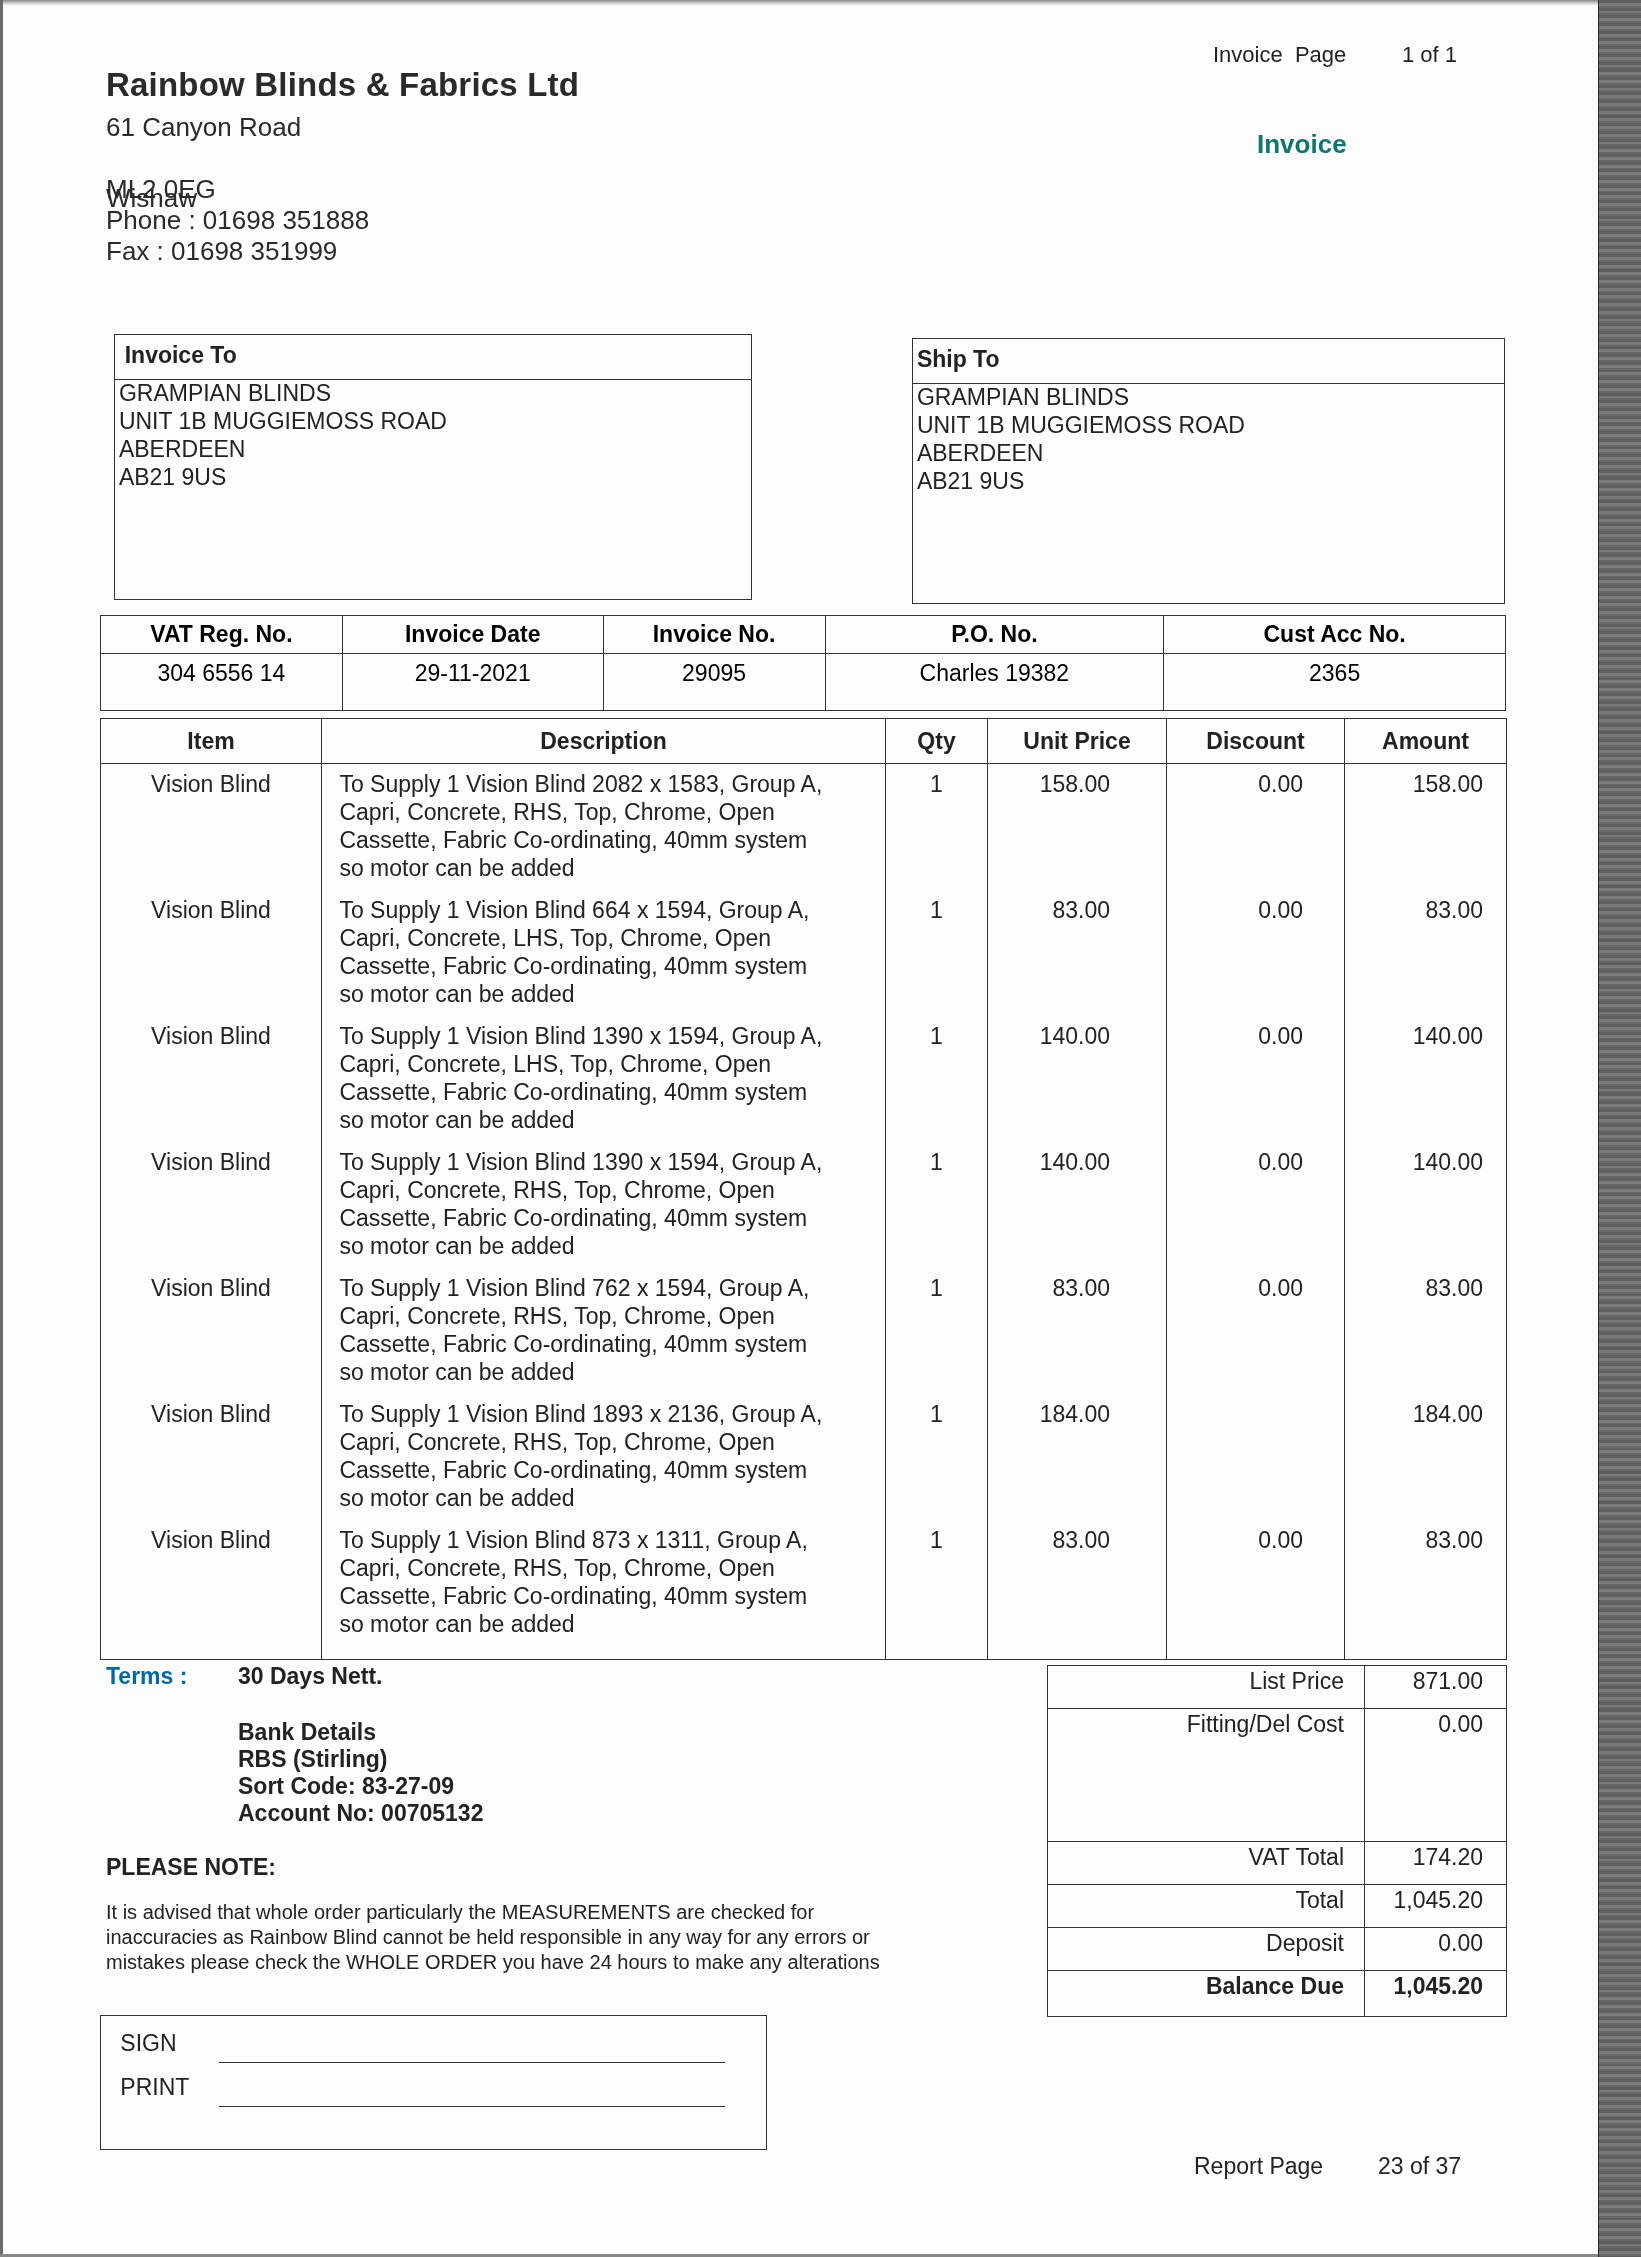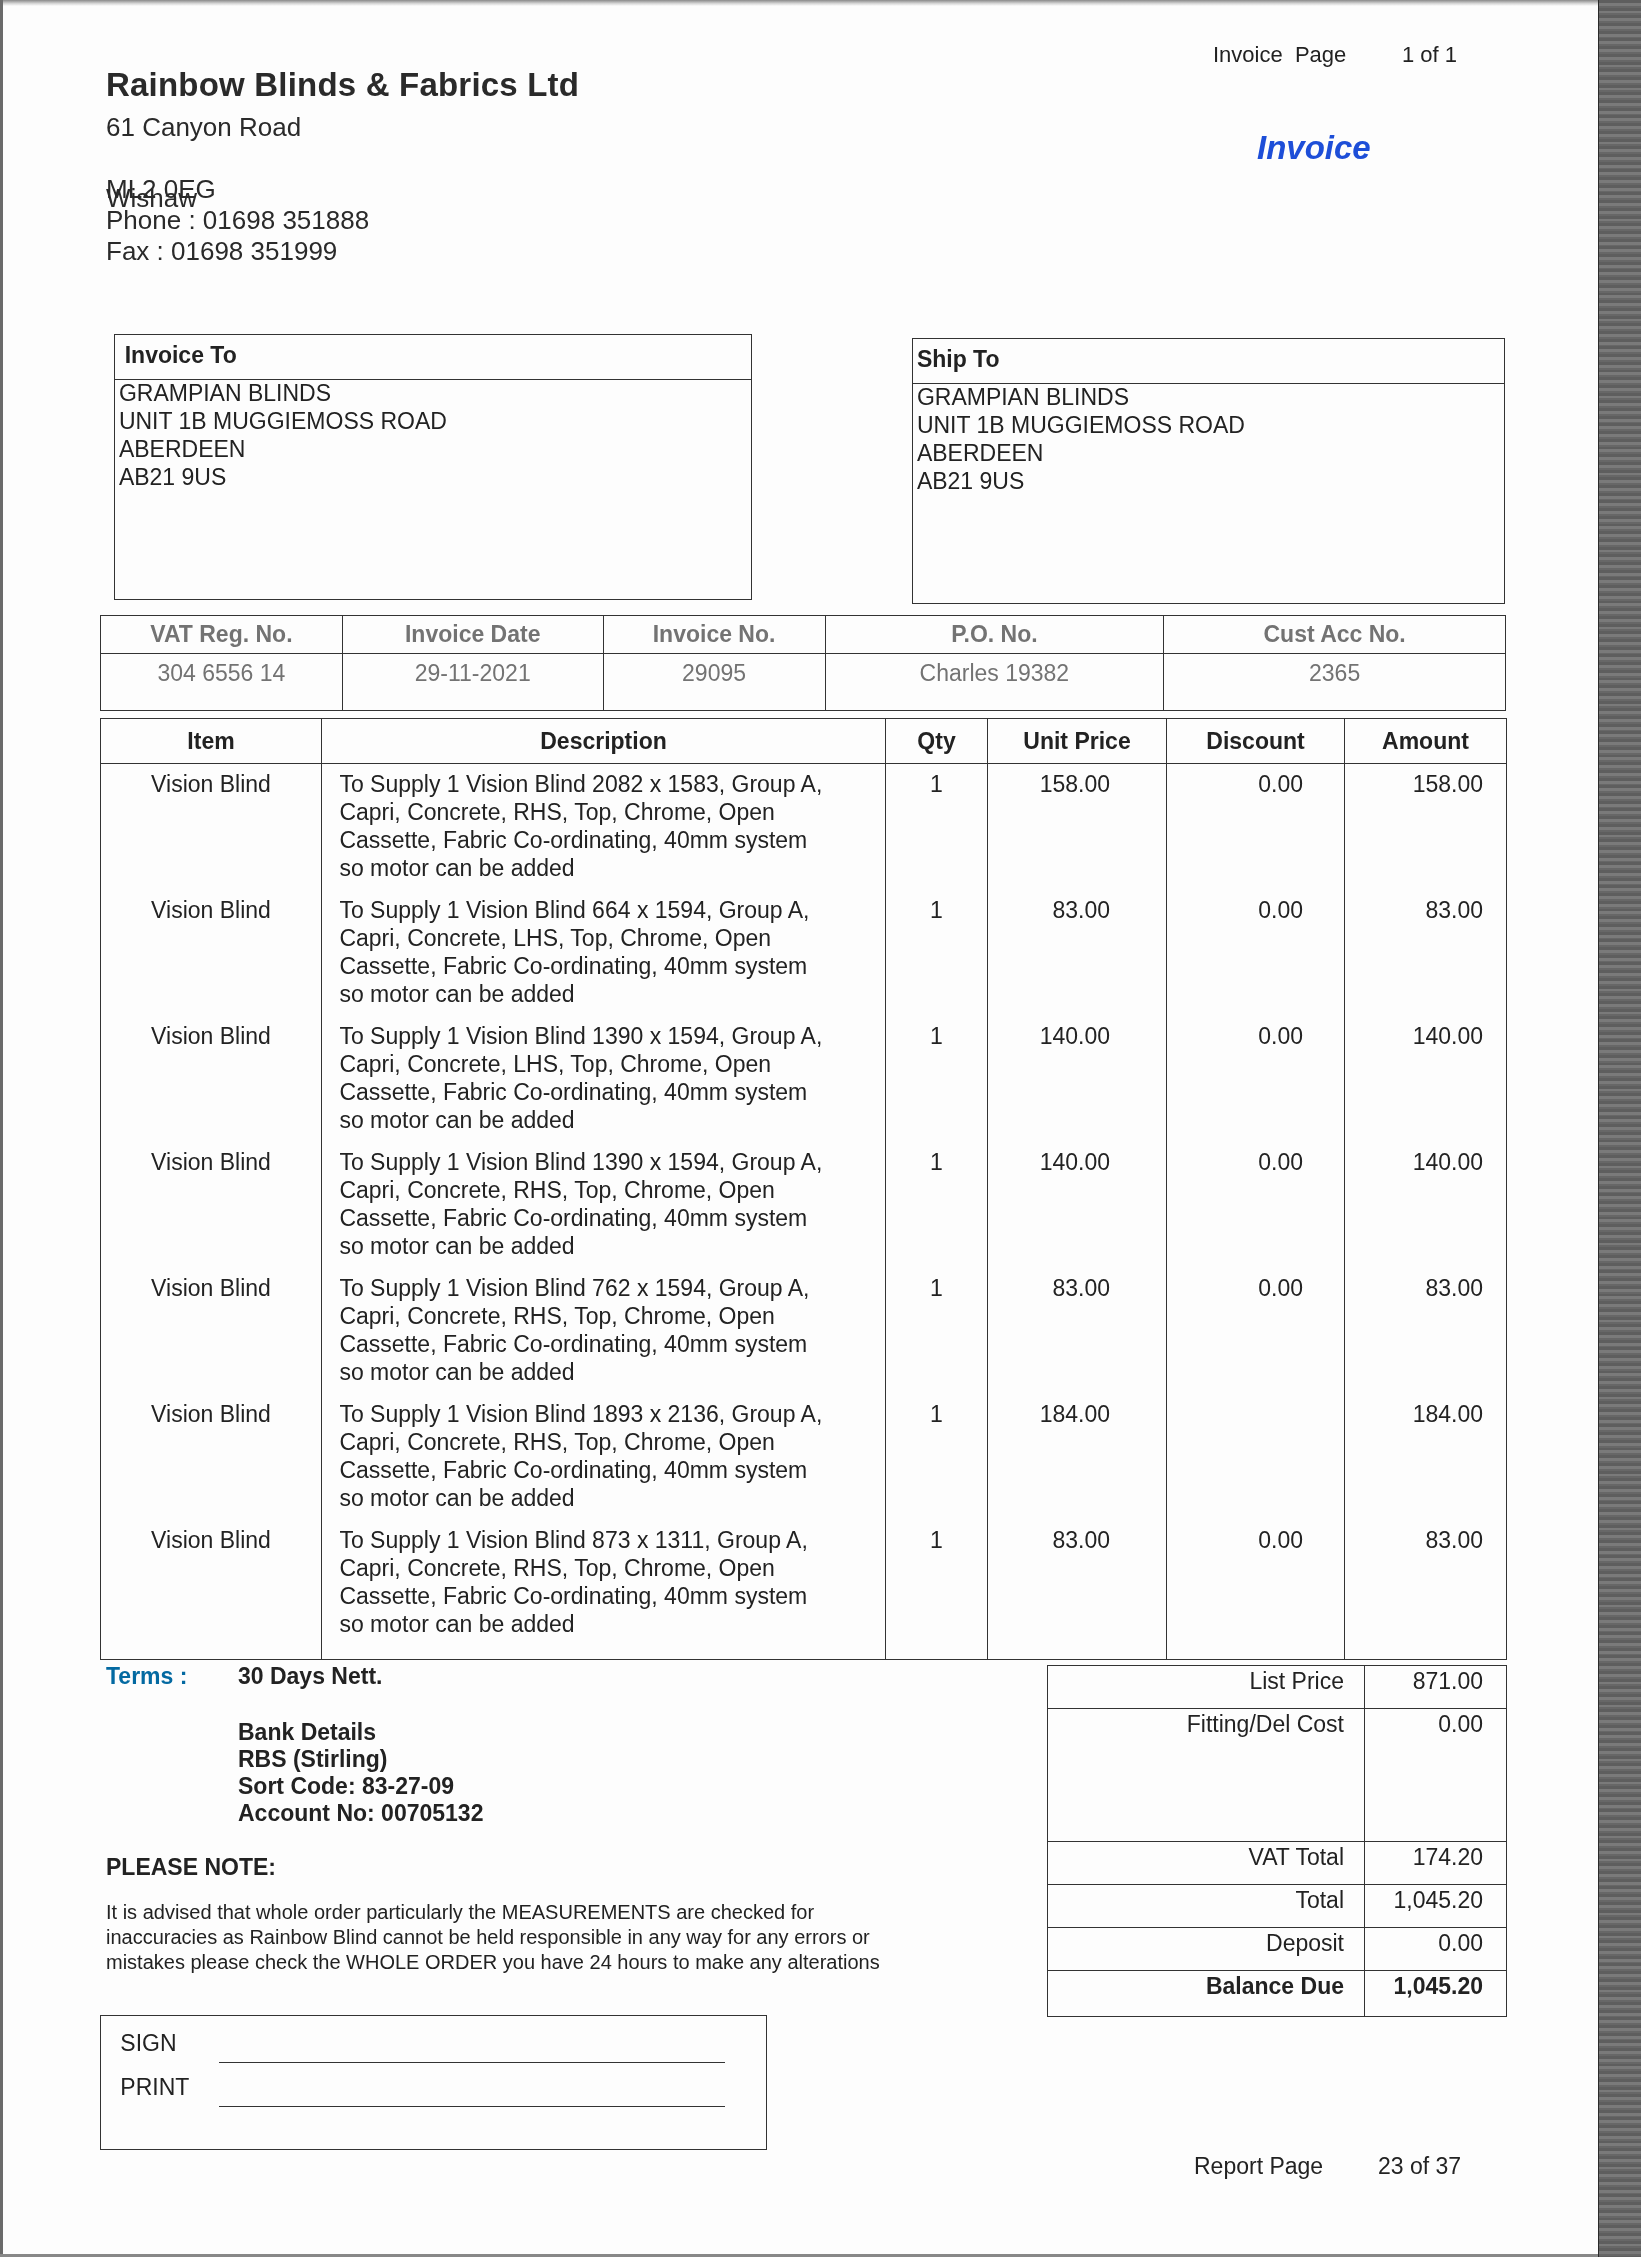--- a/index.html
+++ b/index.html
@@ -19,31 +19,31 @@
   .scan-right {
     position:absolute; left:1598px; top:0; width:43px; height:2257px;
     background:repeating-linear-gradient(to bottom, #5e5e5e 0px, #5e5e5e 2.9px, #7a7a7a 2.9px, #7a7a7a 5.8px, #676767 5.8px, #676767 7.7px);
     border-left:1.9px solid #2a2a2a;
   }
 
   .company-name { left:106px; top:66px; font-size:33px; font-weight:bold; color:#2a2a2a; letter-spacing:0.2px; }
   .company-line { left:106px; font-size:26px; color:#2a2a2a; }
 
   .page-info { top:42px; font-size:22px; color:#222; }
-  .doc-title { left:1257px; top:129px; font-size:33px; font-weight:bold; color:#1d4ed8;font-style:italic; }
+  .doc-title { left:1257px; top:129px; font-size:26px; font-weight:bold; color:#0f766e; }
 
   .box { position:absolute; border:1.9px solid #333; box-sizing:border-box; background:transparent; }
   .box-head { position:absolute; left:0; right:0; top:0; border-bottom:1.9px solid #333; box-sizing:border-box; }
   .box-head span { position:absolute; left:9.7px; font-size:23px; font-weight:bold; color:#222; }
   .addr-line { position:absolute; left:3.9px; font-size:23px; color:#222; white-space:nowrap; }
 
   table { border-collapse:collapse; }
   .info-table { position:absolute; left:100px; top:615px; width:1406px; }
   .info-table td, .info-table th {
-    border:1.9px solid #333; text-align:center; padding:0; font-size:23px; color:#737373;
+    border:1.9px solid #333; text-align:center; padding:0; font-size:23px; color:#000000;
   }
   .info-table th { height:37px; font-weight:bold; }
   .info-table td { height:50px; vertical-align:top; padding-top:5.8px; }
 
   .items-table { position:absolute; left:100px; top:718px; width:1406px; table-layout:fixed; }
   .items-table th {
     border:1.9px solid #333; height:42px; font-size:23px; font-weight:bold; color:#222; text-align:center;
   }
   .items-table td {
     border-left:1.9px solid #333; border-right:1.9px solid #333;

